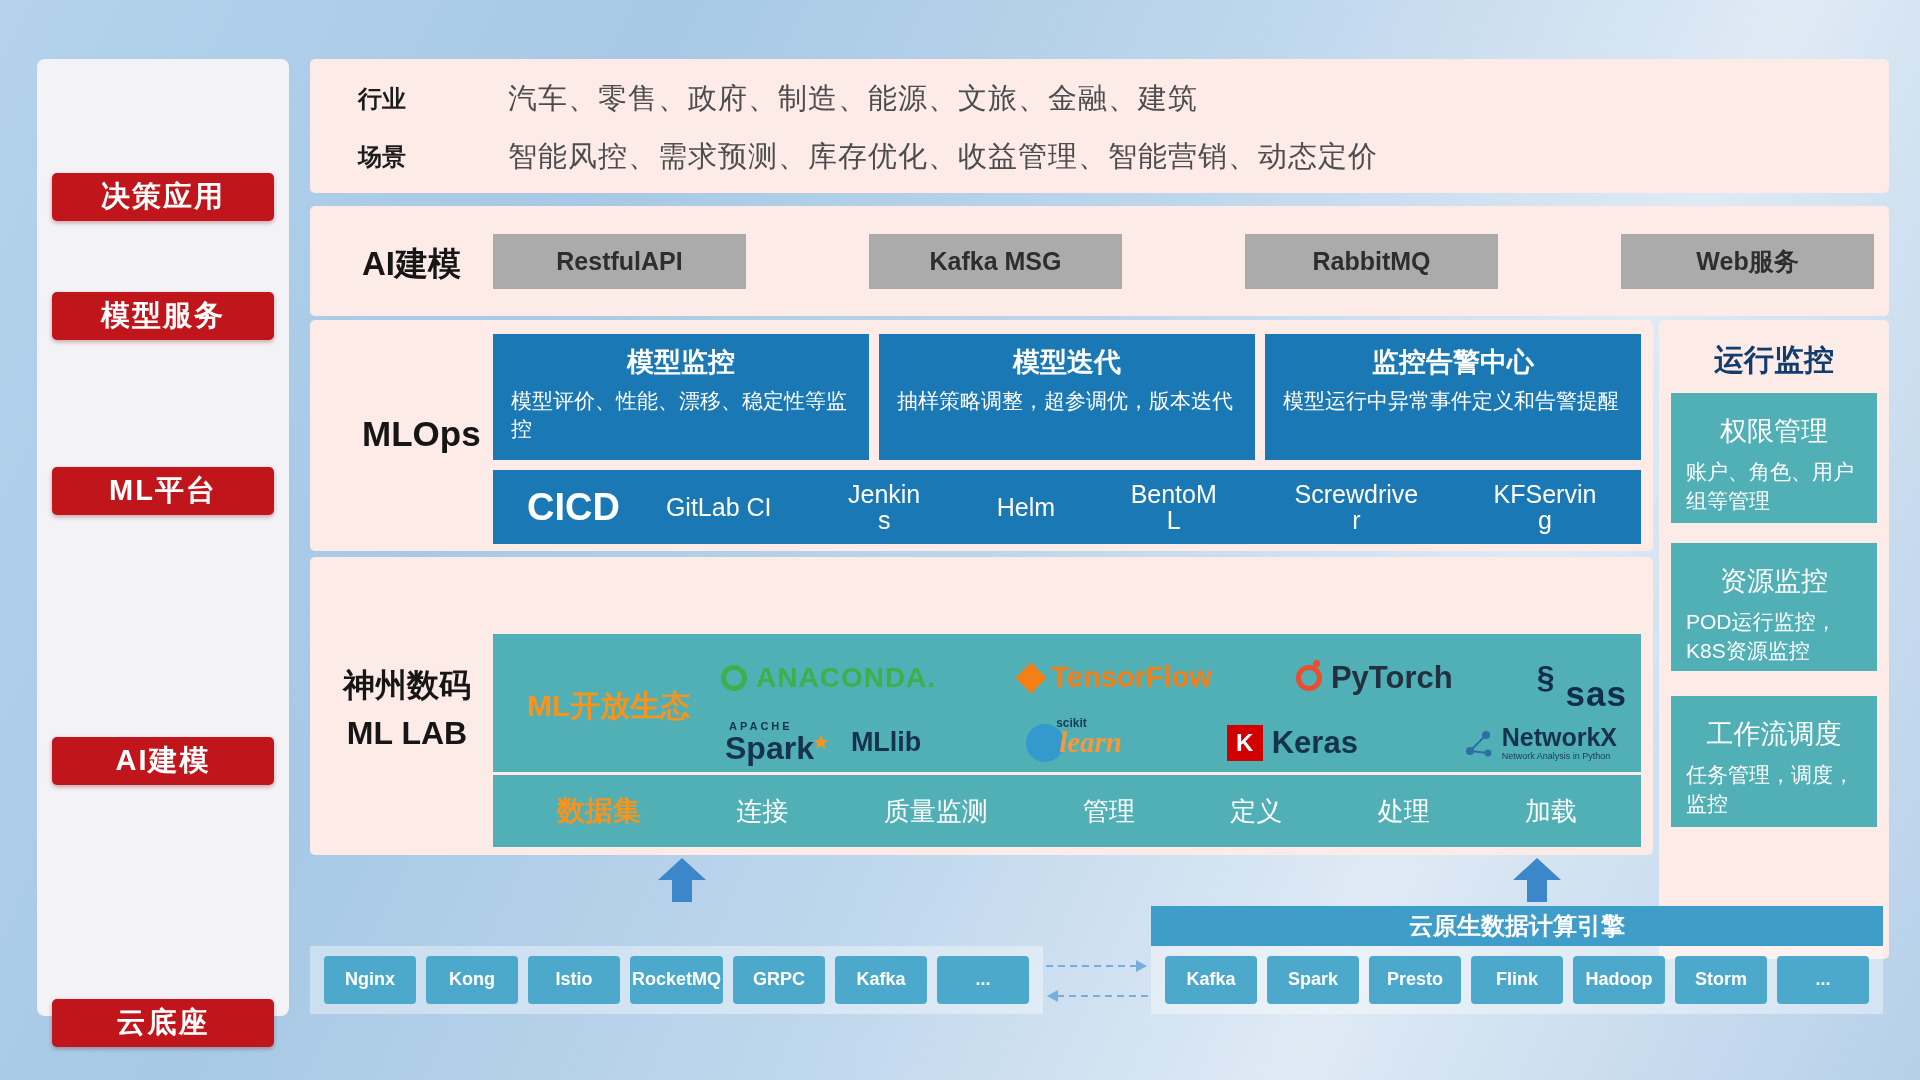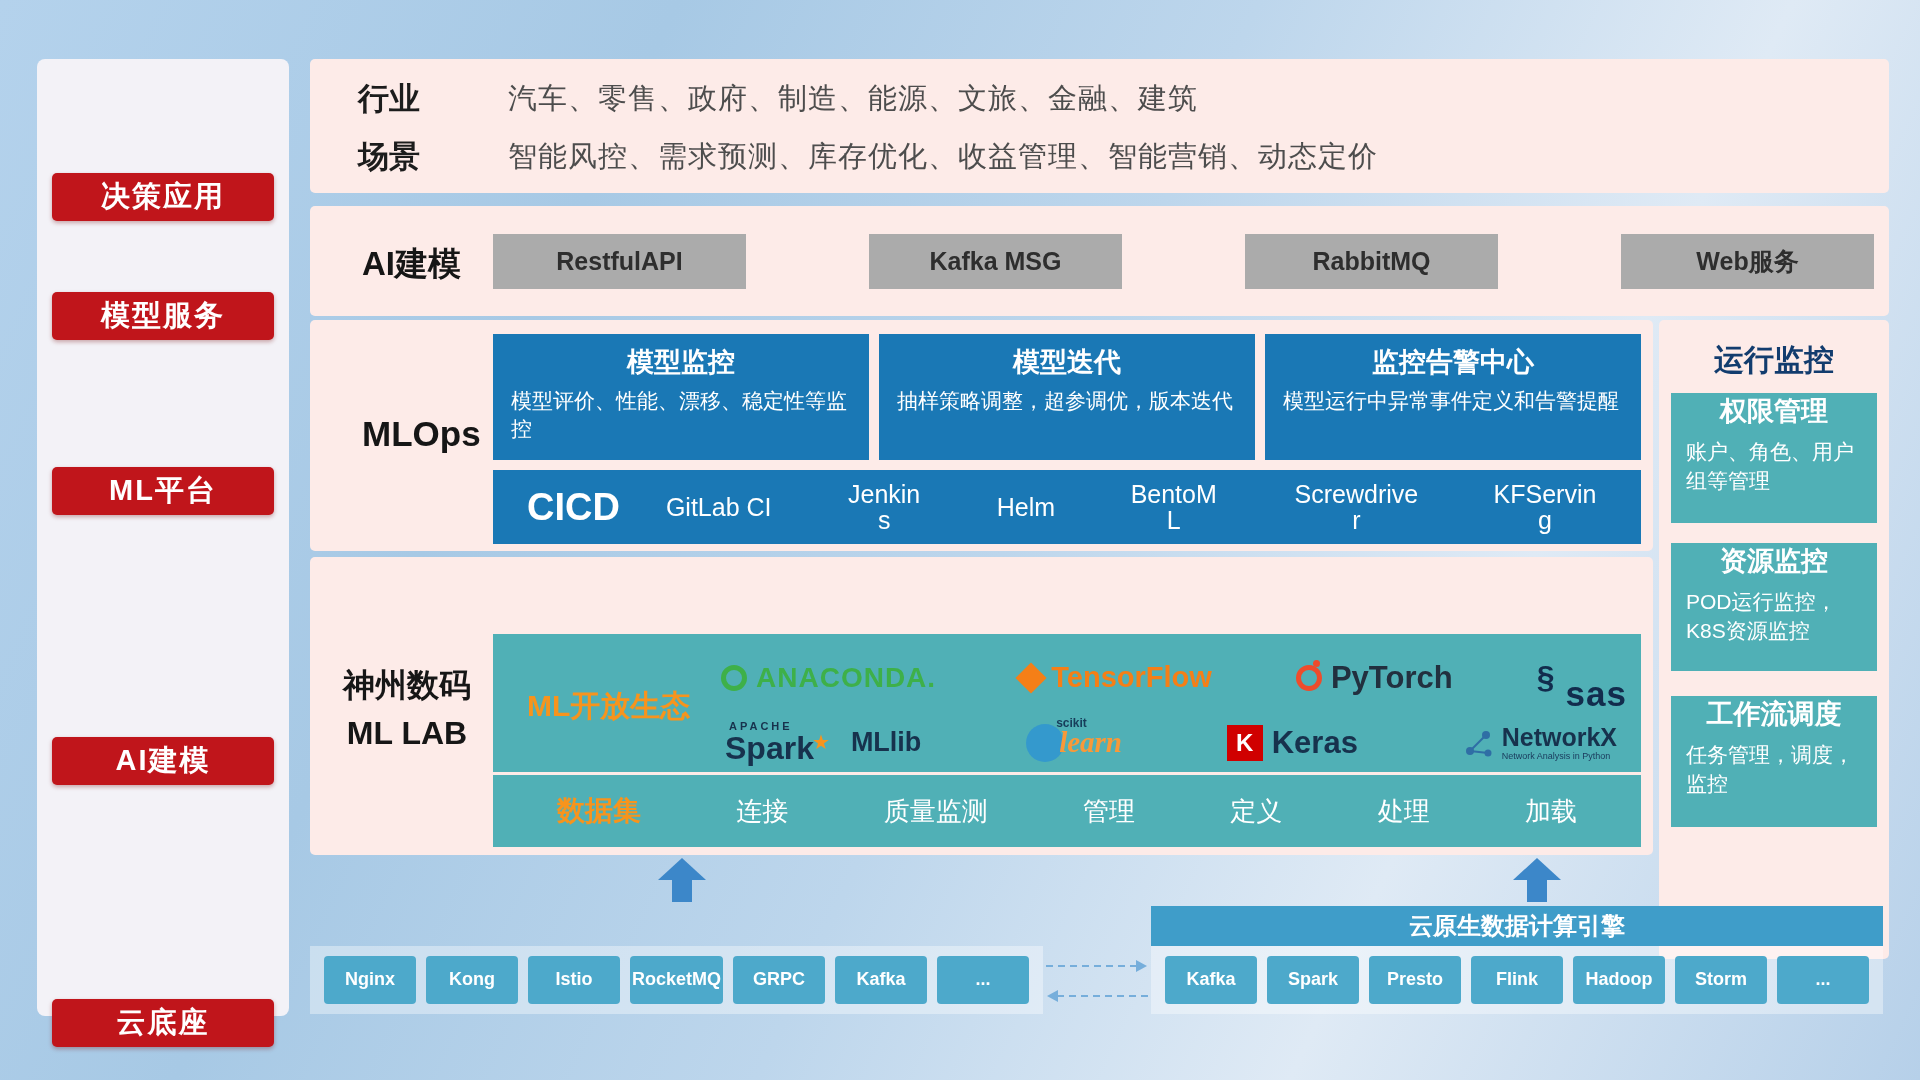--- a/index.html
+++ b/index.html
@@ -12,21 +12,21 @@
              background:#f3f2f7; border-radius:8px; }
   .side-btn { position:absolute; left:15px; width:222px; height:48px; background:#c0151b;
               color:#fff; font-size:29px; font-weight:bold; display:flex; align-items:center;
               justify-content:center; border-radius:5px; letter-spacing:2px;
               box-shadow:0 2px 4px rgba(120,20,20,.35); }
 
   
   .band { position:absolute; background:#fdebe8; border-radius:5px; }
   #band-industry { left:310px; top:59px; width:1579px; height:134px; padding:14px 0 0 48px; }
   .ind-row { display:flex; align-items:center; height:52px; margin-bottom:6px; }
-  .ind-label { width:150px; font-size:31px; font-weight:bold; color:#1c1c1c; }
+  .ind-label { width:150px; font-size:24px; font-weight:bold; color:#1c1c1c; }
   .ind-value { font-size:29px; color:#4d4d4d; letter-spacing:1px; }
 
   #band-ai { left:310px; top:206px; width:1579px; height:110px; }
   .ai-label { position:absolute; left:52px; top:36px; font-size:33px; font-weight:bold; color:#161616; }
   .ai-services { position:absolute; left:183px; top:28px; display:flex; gap:123px; }
   .gray-btn { width:253px; height:55px; background:#ababab; color:#2e2e2e; font-size:25px;
               font-weight:bold; display:flex; align-items:center; justify-content:center; }
 
   #band-mlops { left:310px; top:320px; width:1343px; height:231px; }
   .mlops-label { position:absolute; left:52px; top:94px; font-size:35px; font-weight:bold; color:#161616; }
@@ -89,21 +89,21 @@
                  justify-content:space-between; padding:0 64px; }
   .ds-title { font-size:28px; font-weight:bold; color:#f7941d; }
   .ds-item { font-size:26px; color:#fff; }
 
   
   .right-panel { position:absolute; left:1659px; top:320px; width:230px; height:639px;
                  background:#fdebe8; border-radius:5px; }
   .monitor-title { position:absolute; top:20px; width:100%; text-align:center; font-size:30px;
                    font-weight:bold; color:#123c6e; }
   .teal-card { position:absolute; left:12px; width:206px; background:#50b0b6; color:#fff; }
-  .teal-card .tc-title { text-align:center; font-size:27px; font-weight:bold; margin-top:0; }
+  .teal-card .tc-title { text-align:center; font-size:27px; font-weight:normal; margin-top:20px; }
   .teal-card .tc-desc { font-size:21px; padding:8px 15px 0; line-height:1.4; }
 
   
   .plat-header { position:absolute; top:906px; height:40px; background:#3f9dc9; color:#fff;
                  font-size:24px; font-weight:bold; display:flex; align-items:center; justify-content:center; }
   .chip-strip { position:absolute; top:946px; height:68px; background:rgba(255,255,255,0.38);
                 display:flex; align-items:center; gap:10px; padding:0 14px; }
   .chip { flex:1; height:48px; background:#4da9cb; color:#fff; font-size:18px; font-weight:bold;
           display:flex; align-items:center; justify-content:center; text-align:center;
           border-radius:4px; line-height:1.1; padding:0 2px; }

